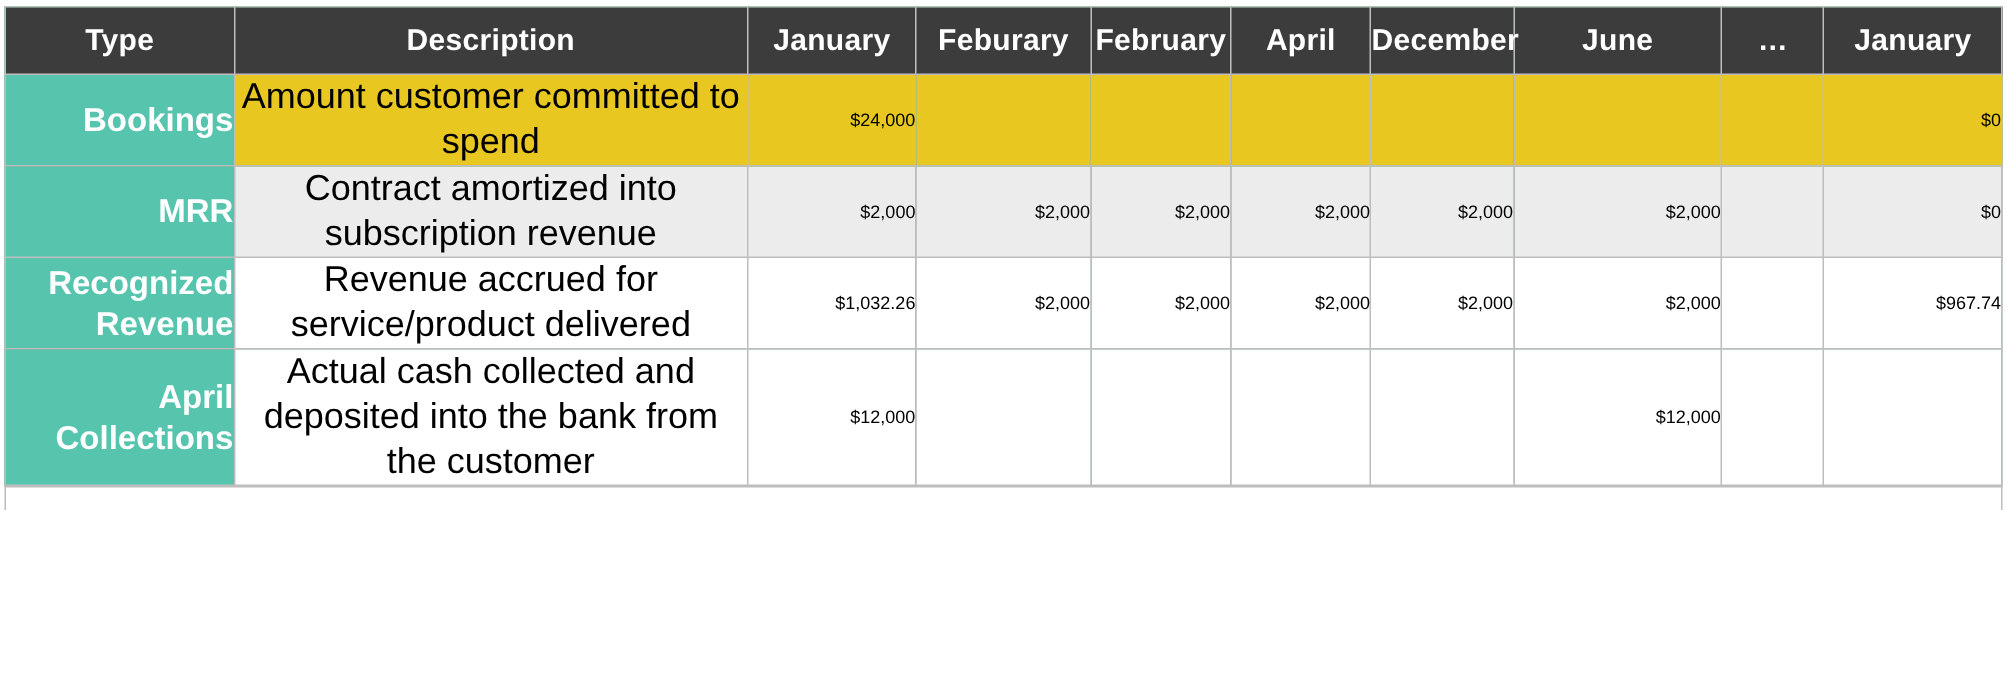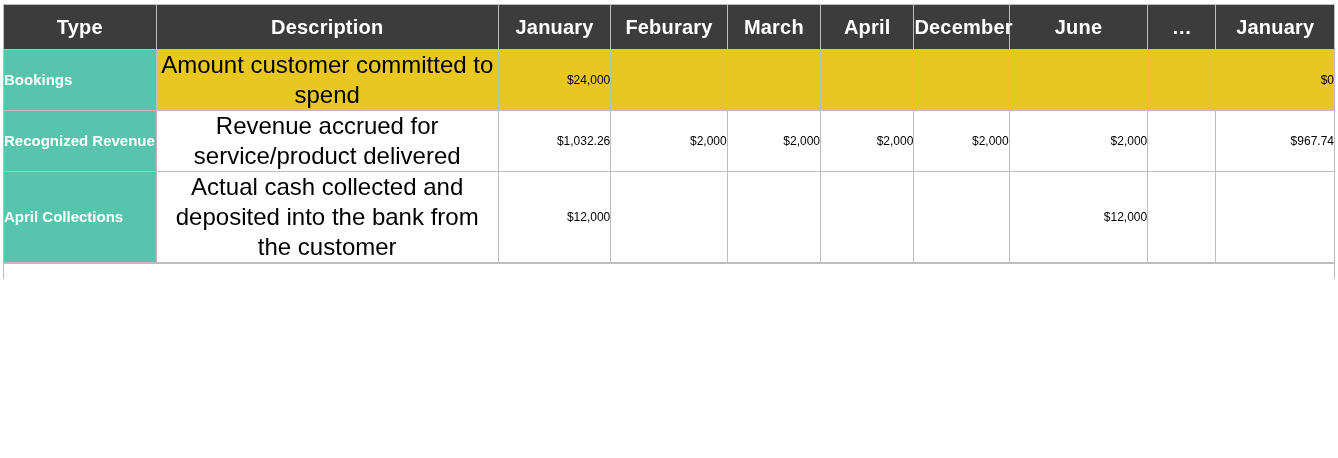--- a/index.html
+++ b/index.html
@@ -50,22 +50,22 @@
   col.c-apr         { width: 93px; }
   col.c-may         { width: 95px; }
   col.c-jun         { width: 138px; }
   col.c-ellipsis    { width: 68px; }
   col.c-jan2        { width: 118px; }
 
   td.type-cell {
     background: #57c5ae;
     color: #ffffff;
     font-weight: bold;
-    font-size: 15px;
-    text-align: left;
+    font-size: 22px;
+    text-align: right;
     line-height: 1.25;
     padding: 6px 4px;
   }
   td.desc-cell {
     font-size: 24px;
     text-align: center;
     line-height: 1.25;
     padding: 7px 10px;
     color: #000000;
   }
@@ -116,38 +116,50 @@
       <col class="c-jun">
       <col class="c-ellipsis">
       <col class="c-jan2">
     </colgroup>
     <thead>
       <tr>
         <th>Type</th>
         <th>Description</th>
         <th>January</th>
         <th>Feburary</th>
-        <th>March</th>
+        <th>February</th>
         <th>April</th>
         <th>December</th>
         <th>June</th>
         <th>…</th>
         <th>January</th>
       </tr>
     </thead>
     <tbody>
       <tr class="row-gold">
         <td class="type-cell">Bookings</td>
         <td class="desc-cell">Amount customer committed to spend</td>
         <td class="num-cell">$24,000</td>
         <td class="num-cell"></td>
         <td class="num-cell"></td>
         <td class="num-cell"></td>
         <td class="num-cell"></td>
         <td class="num-cell"></td>
+        <td class="num-cell"></td>
+        <td class="num-cell">$0</td>
+      </tr>
+      <tr class="row-gray">
+        <td class="type-cell">MRR</td>
+        <td class="desc-cell">Contract amortized into subscription revenue</td>
+        <td class="num-cell">$2,000</td>
+        <td class="num-cell">$2,000</td>
+        <td class="num-cell">$2,000</td>
+        <td class="num-cell">$2,000</td>
+        <td class="num-cell">$2,000</td>
+        <td class="num-cell">$2,000</td>
         <td class="num-cell"></td>
         <td class="num-cell">$0</td>
       </tr>
       <tr class="row-white">
         <td class="type-cell">Recognized Revenue</td>
         <td class="desc-cell">Revenue accrued for service/product delivered</td>
         <td class="num-cell">$1,032.26</td>
         <td class="num-cell">$2,000</td>
         <td class="num-cell">$2,000</td>
         <td class="num-cell">$2,000</td>

